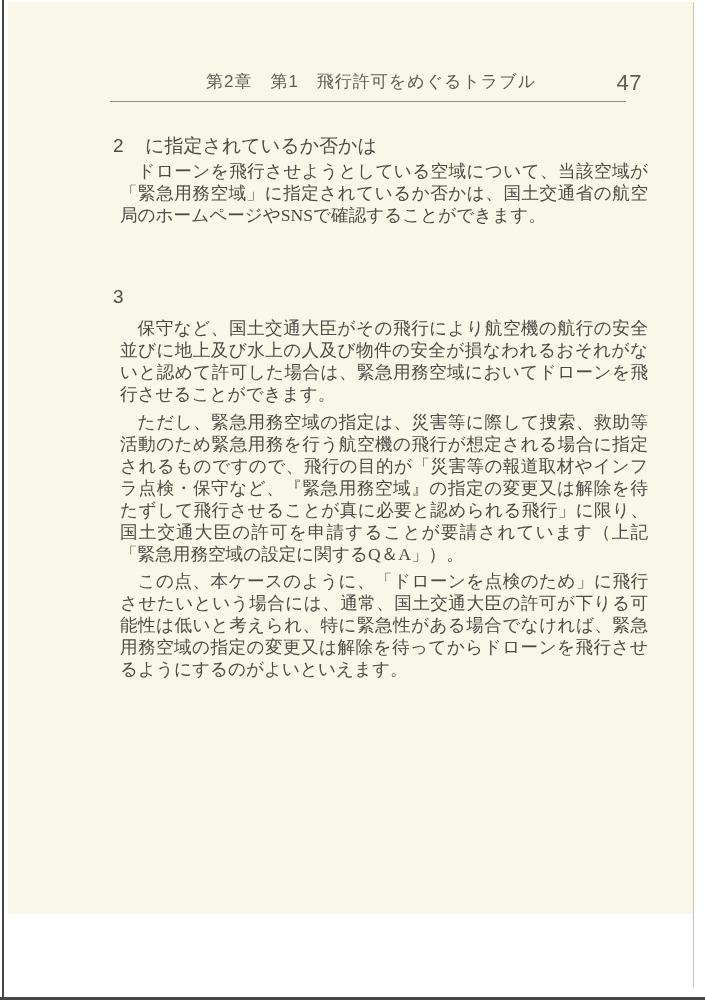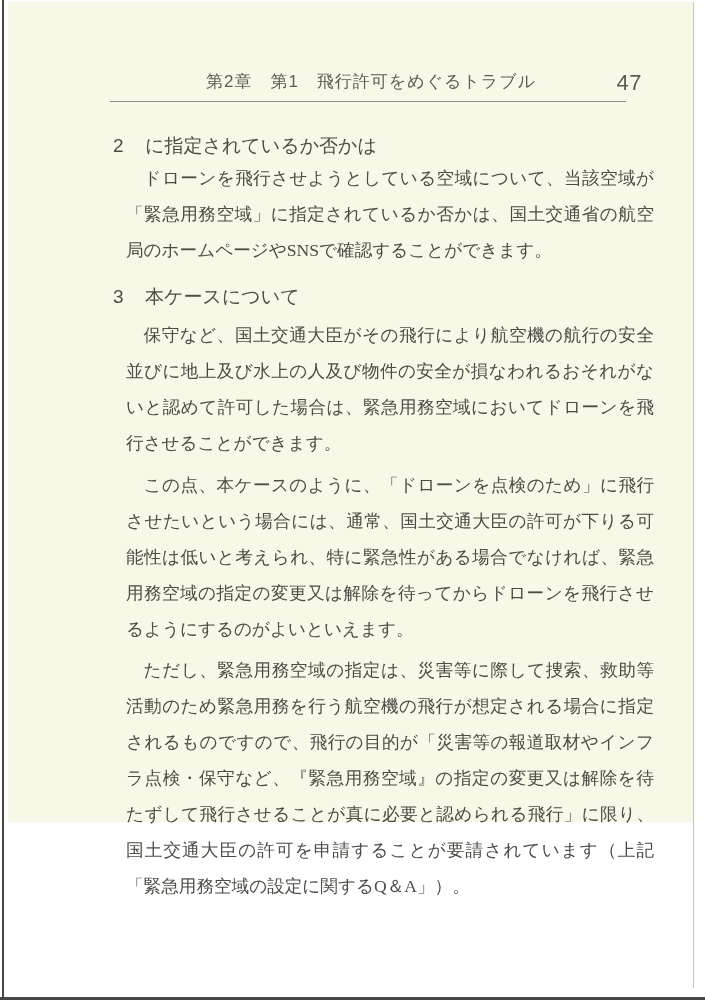--- a/index.html
+++ b/index.html
@@ -18,21 +18,21 @@
     overflow:hidden;
     font-family:"Liberation Serif","DejaVu Serif",serif;
   }
   .scan{position:absolute;inset:0;}
   
   .edge-left{position:absolute;left:2px;top:0;width:2px;height:100%;background:var(--scan_edge_dark);}
   .edge-bottom{position:absolute;left:0;bottom:0;width:100%;height:3px;background:var(--scan_edge_dark);}
   .edge-right{position:absolute;left:693px;top:2px;width:1px;height:986px;background:var(--scan_edge_faint);}
   
   .paper{
-    position:absolute;left:8px;top:2px;width:685px;height:820px;
+    position:absolute;left:8px;top:2px;width:685px;height:912px;
     background:var(--paper);
   }
   
   .header-band{
     position:absolute;left:102px;top:68px;width:522px;height:24px;
     font-family:"Liberation Sans","DejaVu Sans",sans-serif;
     color:var(--ink_light);
   }
   .running-head{
     position:absolute;left:0;right:0;top:0;
@@ -54,22 +54,22 @@
     font-size:19px;line-height:26px;
     color:var(--ink);
     display:flex;
   }
   .section-heading .sec-num{display:inline-block;min-width:12px;}
   .section-heading .sec-title{margin-left:20px;}
   .heading-2{top:131px;}
   .heading-3{top:282px;}
   
   .body-text{
-    position:absolute;left:118px;width:528px;
-    font-size:17.6px;line-height:36px;
+    position:absolute;left:112px;width:528px;
+    font-size:17.6px;line-height:22px;
     color:var(--ink);
     text-align:justify;
     text-justify:inter-ideograph;
   }
   .body-text p{
     margin:0 0 5.5px 0;
     text-indent:1em;
   }
   .body-text p:last-child{margin-bottom:0;}
   .section-2-body{top:158px;}
@@ -92,27 +92,26 @@
       <span class="sec-num">2</span>
       <span class="sec-title">に指定されているか否かは</span>
     </div>
 
     <div class="body-text section-2-body">
       <p>ドローンを飛行させようとしている空域について、当該空域が「緊急用務空域」に指定されているか否かは、国土交通省の航空局のホームページやSNSで確認することができます。</p>
     </div>
 
     <div class="section-heading heading-3">
       <span class="sec-num">3</span>
-      <span class="sec-title">本ケースについて</span>
     </div>
 
     <div class="body-text section-3-body">
       <p>保守など、国土交通大臣がその飛行により航空機の航行の安全並びに地上及び水上の人及び物件の安全が損なわれるおそれがないと認めて許可した場合は、緊急用務空域においてドローンを飛行させることができます。</p>
+      <p>ただし、緊急用務空域の指定は、災害等に際して捜索、救助等活動のため緊急用務を行う航空機の飛行が想定される場合に指定されるものですので、飛行の目的が「災害等の報道取材やインフラ点検・保守など、『緊急用務空域』の指定の変更又は解除を待たずして飛行させることが真に必要と認められる飛行」に限り、国土交通大臣の許可を申請することが要請されています（上記「緊急用務空域の設定に関するQ＆A」）。</p>
       <p>この点、本ケースのように、「ドローンを点検のため」に飛行させたいという場合には、通常、国土交通大臣の許可が下りる可能性は低いと考えられ、特に緊急性がある場合でなければ、緊急用務空域の指定の変更又は解除を待ってからドローンを飛行させるようにするのがよいといえます。</p>
-      <p>ただし、緊急用務空域の指定は、災害等に際して捜索、救助等活動のため緊急用務を行う航空機の飛行が想定される場合に指定されるものですので、飛行の目的が「災害等の報道取材やインフラ点検・保守など、『緊急用務空域』の指定の変更又は解除を待たずして飛行させることが真に必要と認められる飛行」に限り、国土交通大臣の許可を申請することが要請されています（上記「緊急用務空域の設定に関するQ＆A」）。</p>
     </div>
 
   </div>
 
   <div class="edge-left"></div>
   <div class="edge-right"></div>
   <div class="edge-bottom"></div>
 
 </div>
 

